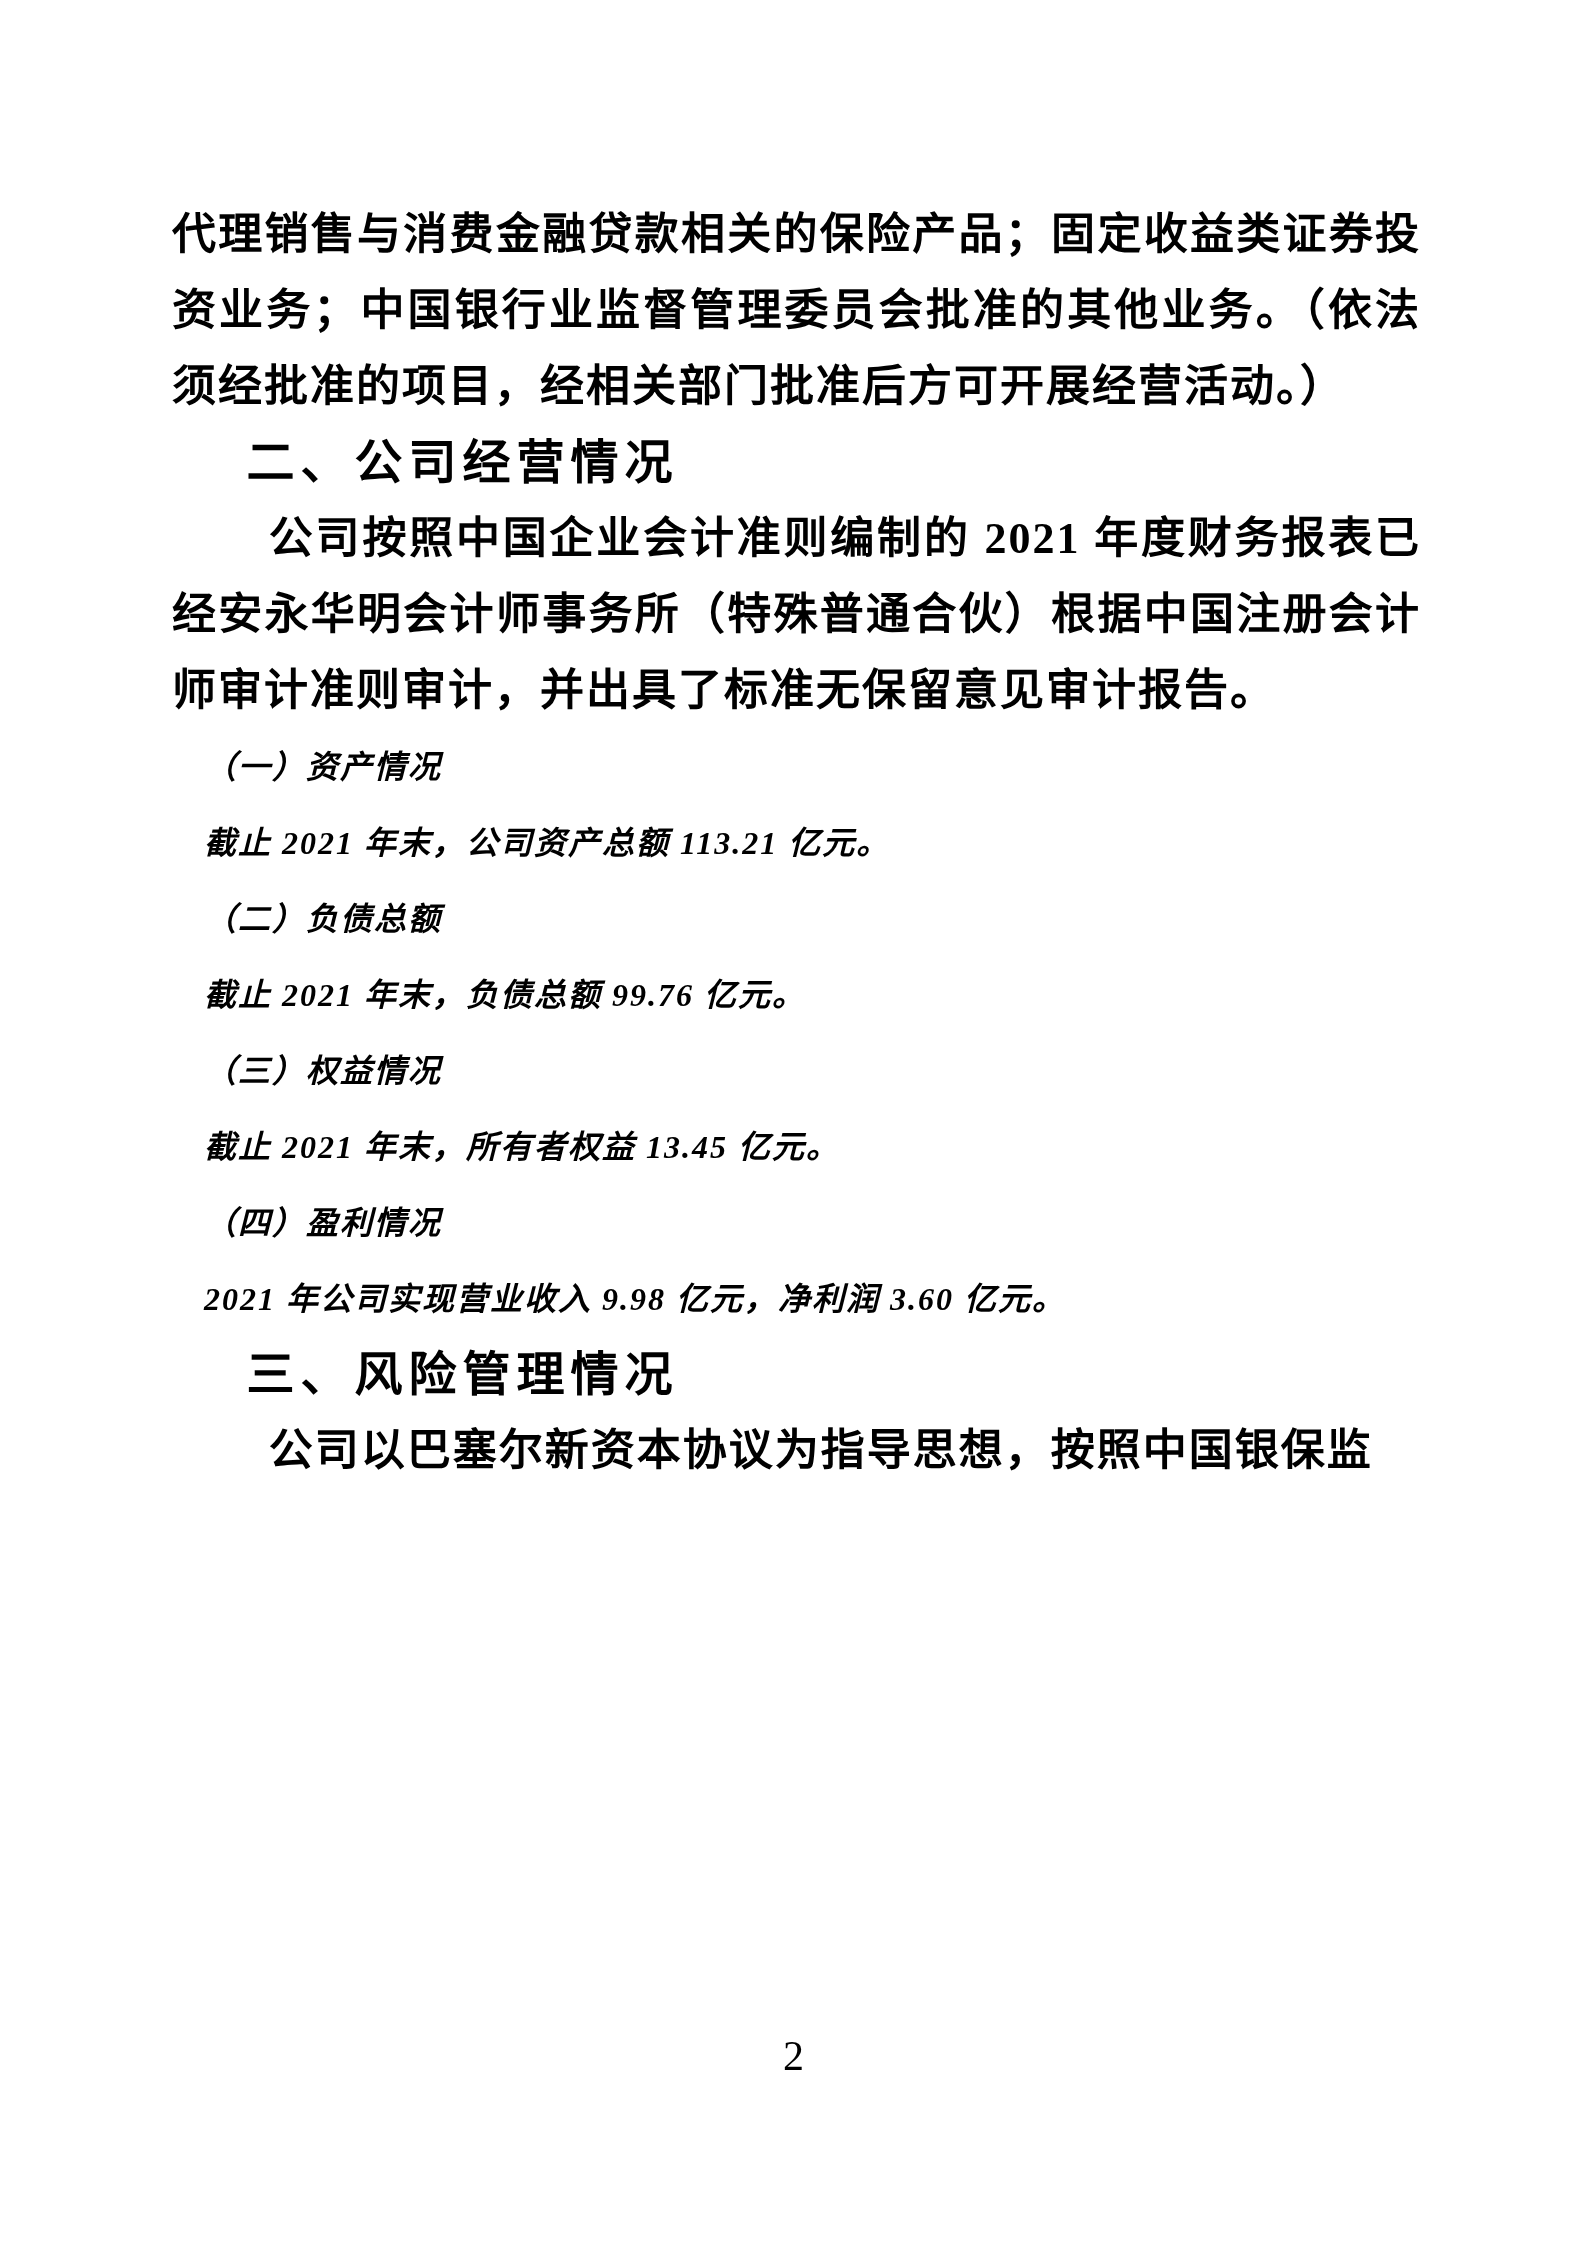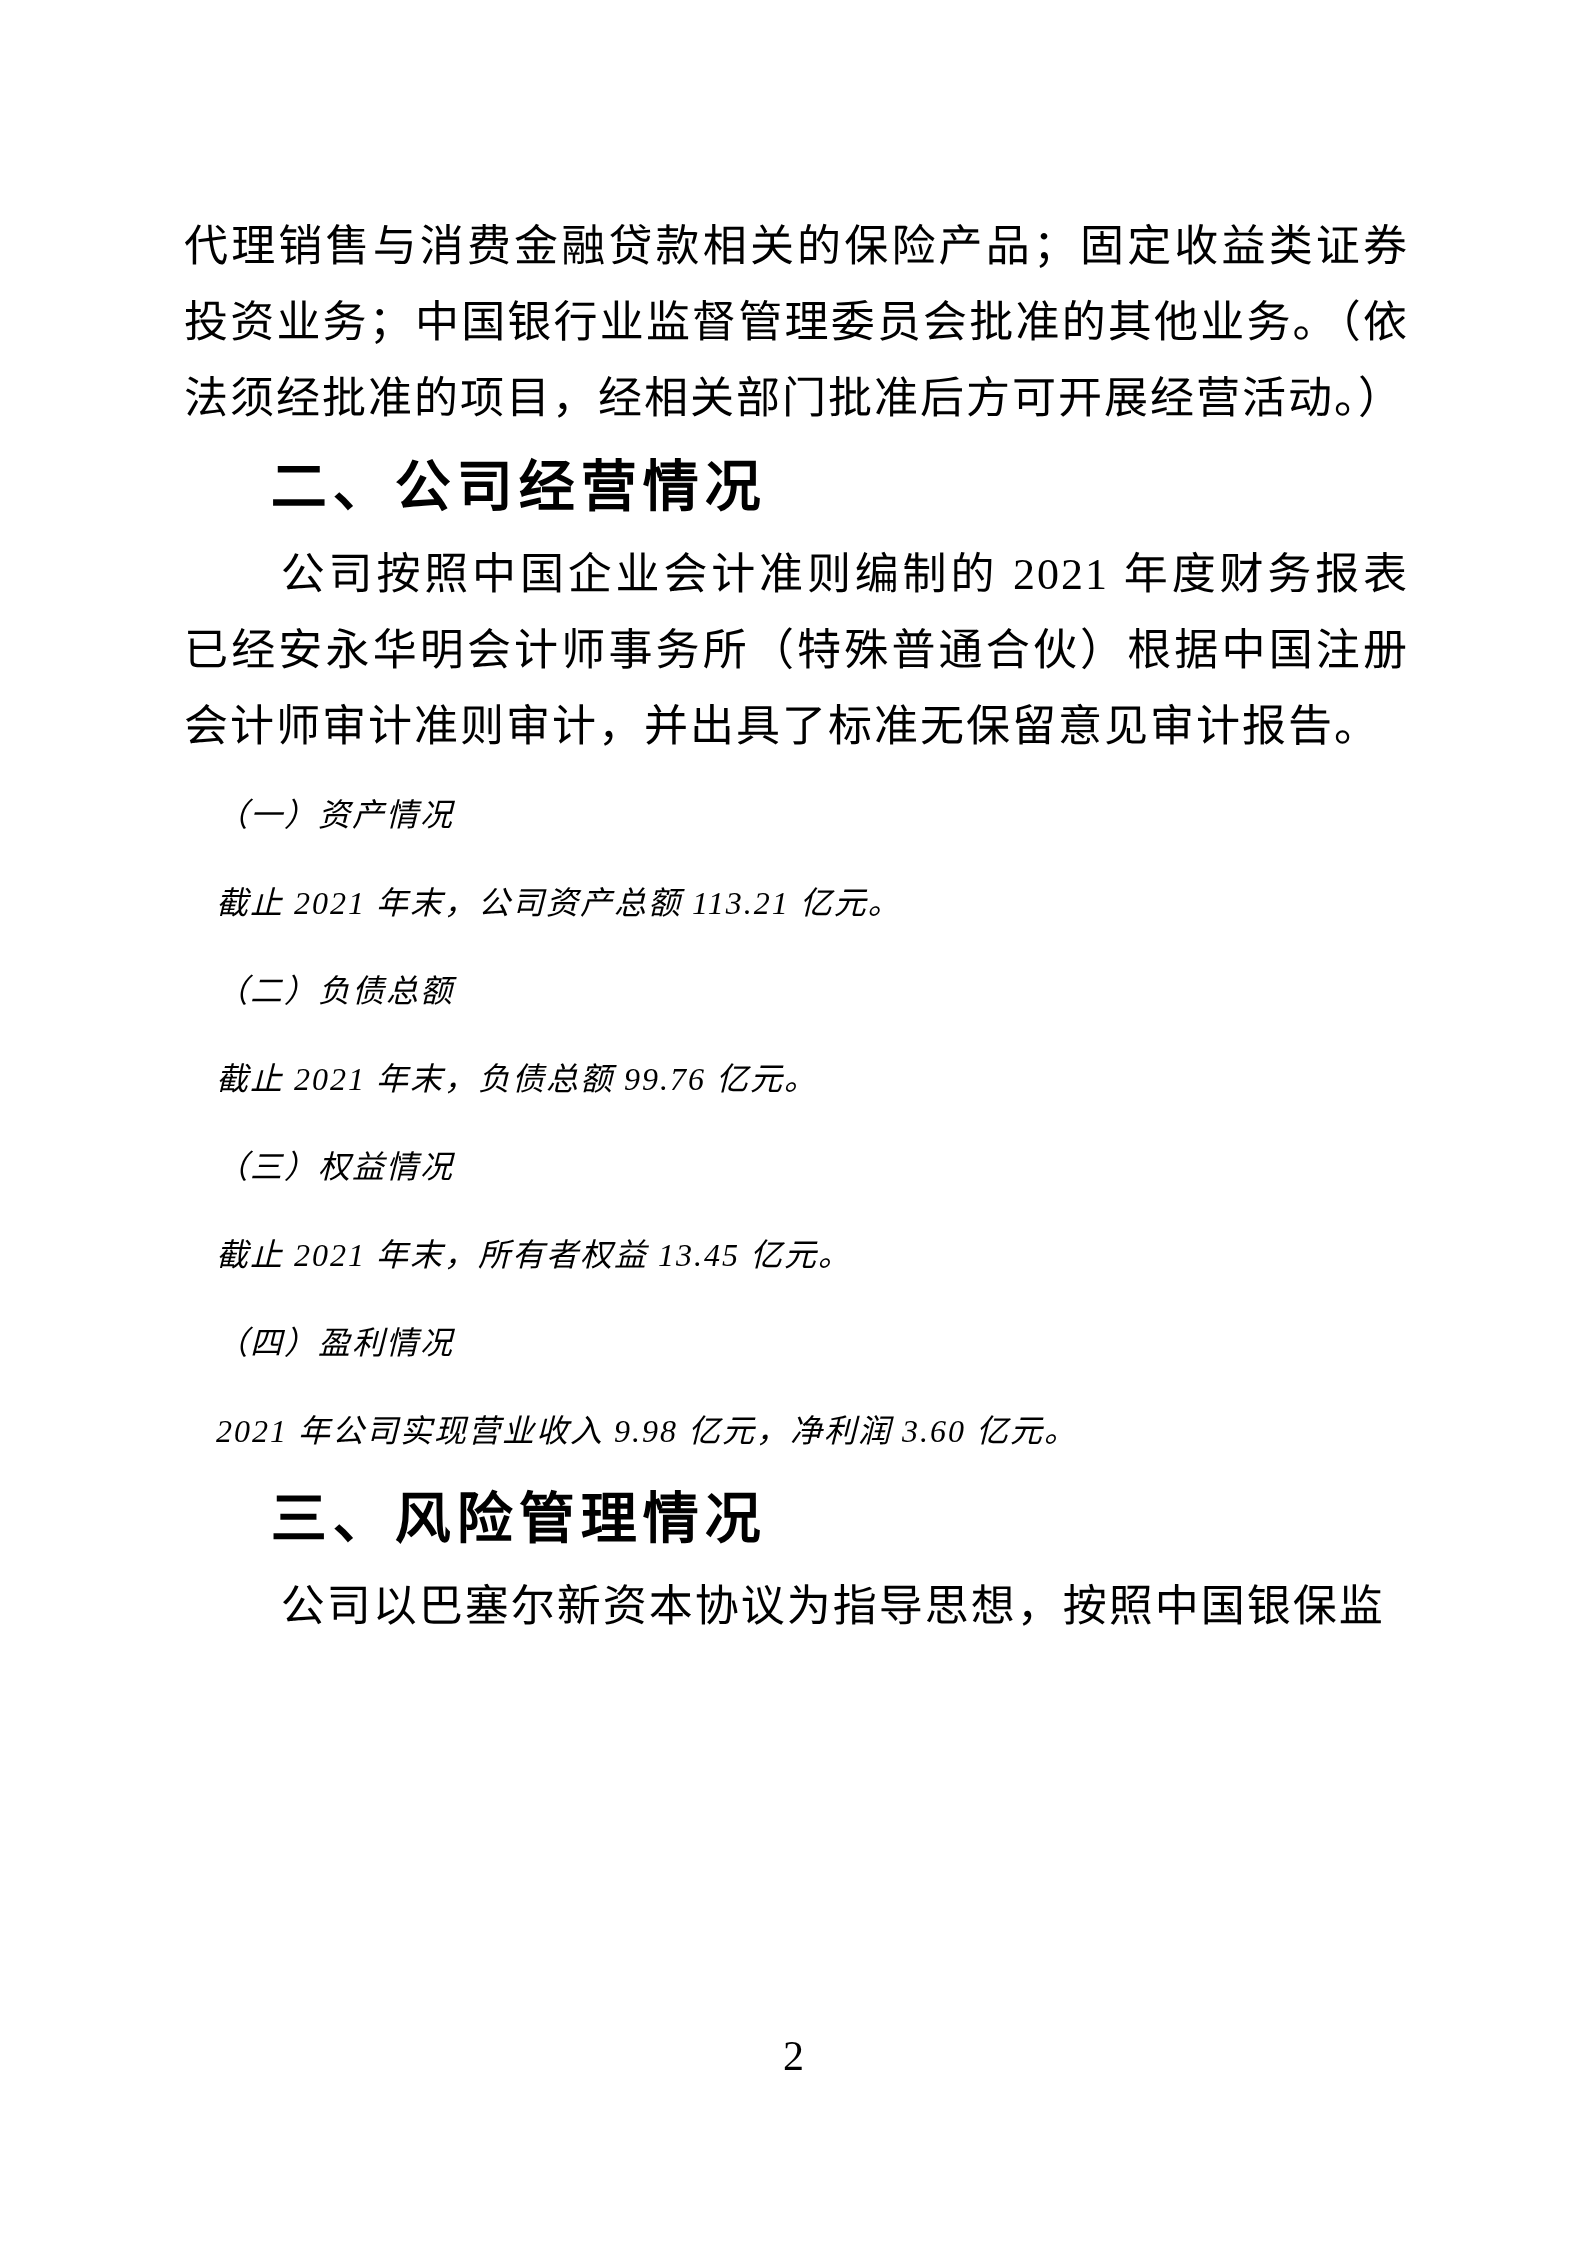--- a/index.html
+++ b/index.html
@@ -9,38 +9,39 @@
     height: 2245px;
     margin: 0 auto;
     background: #ffffff;
     color: #000000;
     overflow: hidden;
   }
   .content {
     padding: 197px 166px 0 172px;
   }
   .content p, .content h2, .content h3 {
-    margin: 12px;
+    margin: 0;
+    font-weight: bold;
   }
   
   .body-para {
     font-family: "Liberation Serif", "DejaVu Serif", serif;
     font-size: 44px;
     line-height: 76px;
     letter-spacing: 2px;
     text-align: justify;
     text-justify: inter-character;
     text-indent: 2.2em;
     font-weight: normal;
   }
   .no-indent { text-indent: 0; }
   
   .sec-heading {
     font-family: "Liberation Sans", "DejaVu Sans", sans-serif;
-    font-size: 56px;
+    font-size: 48px;
     font-weight: bold;
     line-height: 76px;
     letter-spacing: 6px;
     text-indent: 1.55em;
   }
   
   .kai-heading, .kai-para {
     font-family: "Liberation Serif", "DejaVu Serif", serif;
     font-style: italic;
     font-size: 32px;

